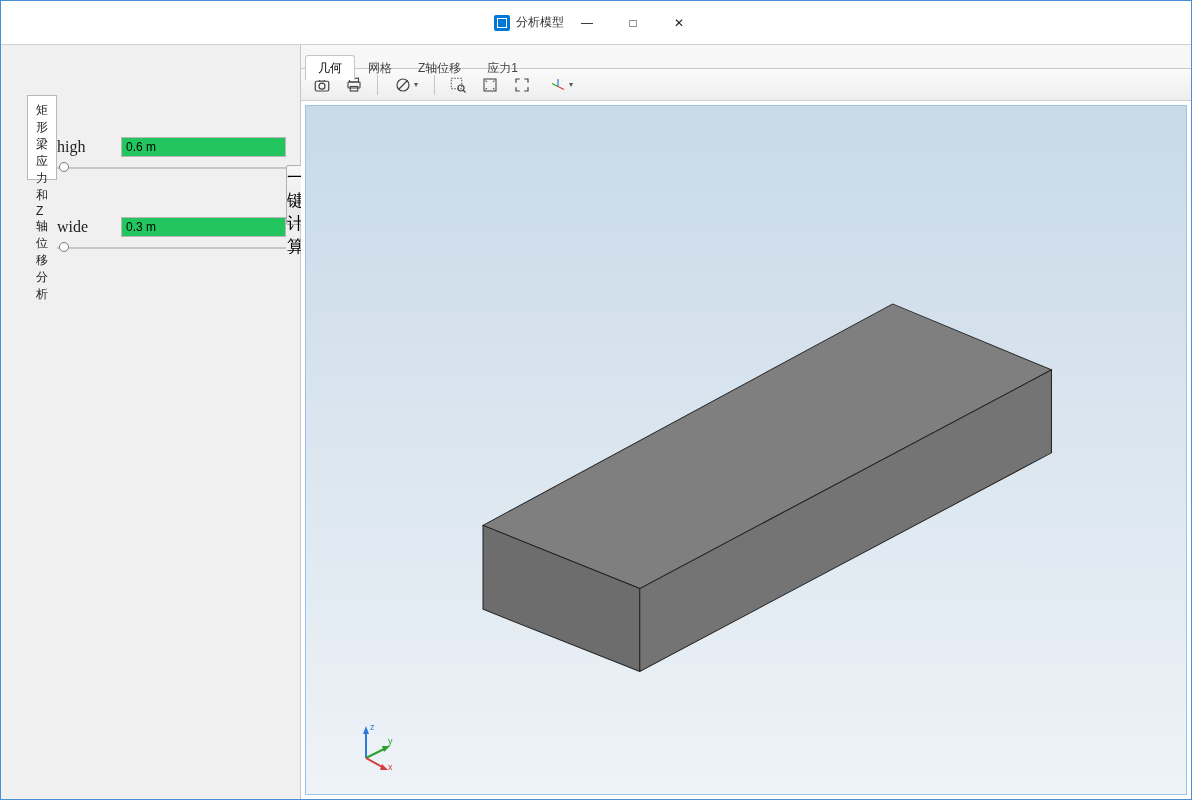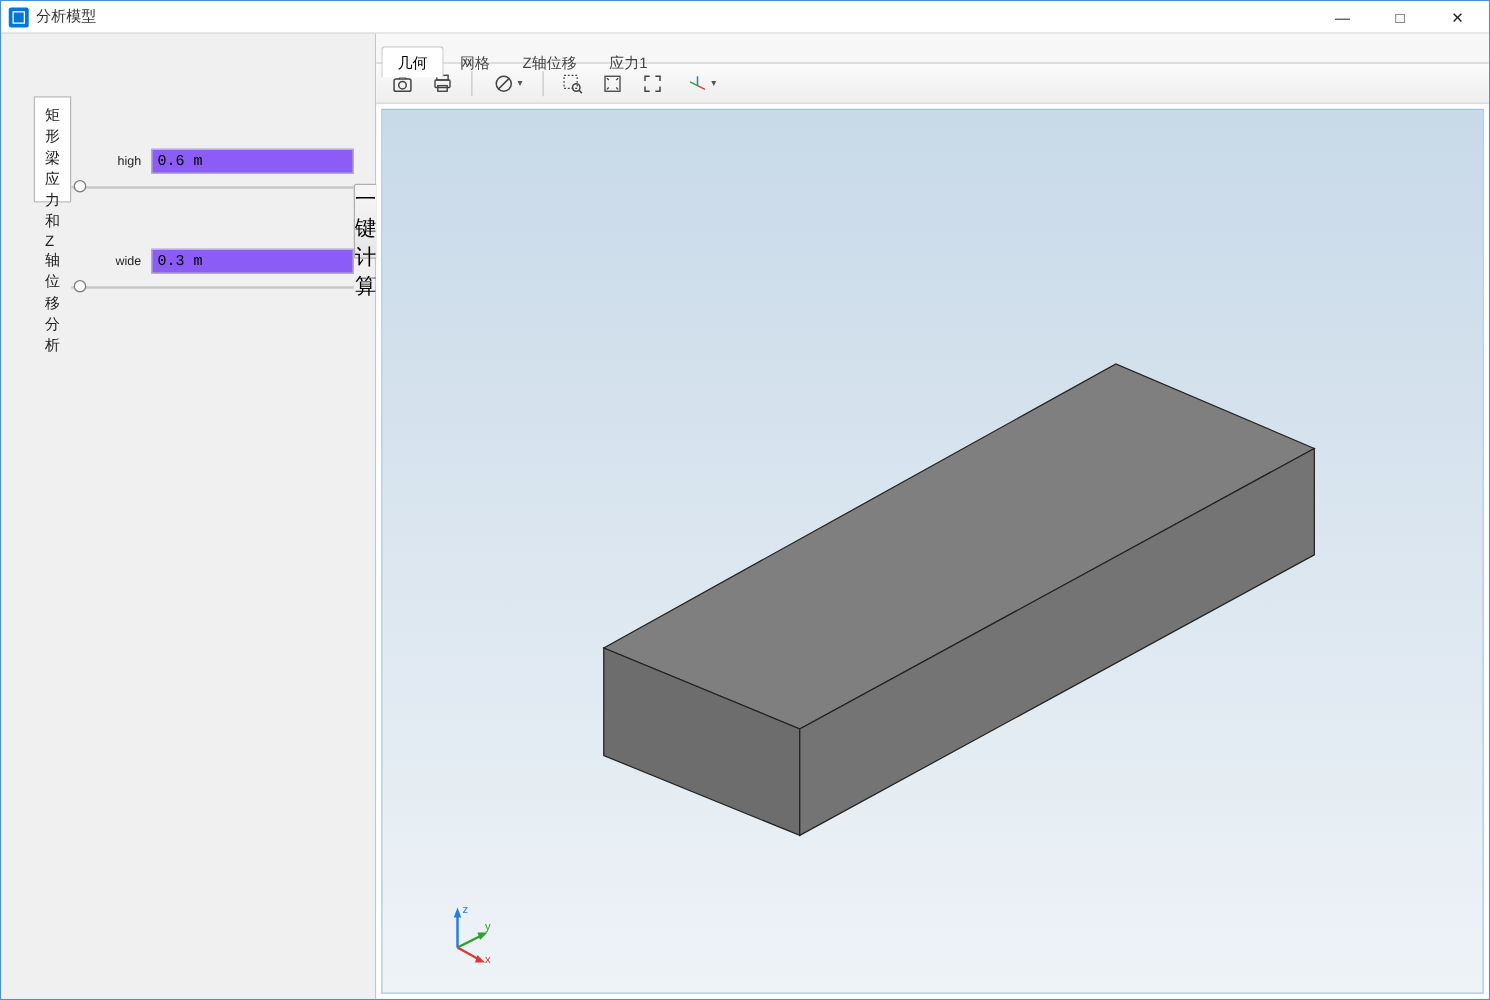--- a/index.html
+++ b/index.html
@@ -1,33 +1,33 @@
 <!DOCTYPE html>
 <html><head>
 <meta charset="utf-8">
 <style>
   * { box-sizing: border-box; margin:0; padding:0; }
   html,body { width:1192px; height:800px; font-family: "Microsoft YaHei", "Segoe UI", sans-serif; font-size:12px; color:#222; overflow:hidden; background:#fff;}
   .window { width:1192px; height:800px; border:1px solid #4a90d9; display:flex; flex-direction:column;}
   
-  .titlebar { height:26px; background:#fff; border-bottom:1px solid #d0d0d0; display:flex; align-items:center; justify-content:space-between; padding:0 2px 0 6px;}
+  .titlebar { height:44px; background:#fff; border-bottom:1px solid #d0d0d0; display:flex; align-items:center; justify-content:center; padding:0 2px 0 6px;}
   .titlebar-left { display:flex; align-items:center; gap:6px;}
   .titlebar-title { font-size:12px; color:#333;}
   .win-controls { display:flex;}
   .win-btn { width:46px; height:30px; display:flex; align-items:center; justify-content:center; cursor:pointer;}
   .app-icon { width:16px; height:16px; background:#0078d7; border-radius:2px; position:relative; }
   .app-icon::after { content:""; position:absolute; inset:3px; border:1px solid #fff;}
   
   .body { flex:1; display:flex; min-height:0;}
   .left-panel { width:300px; border-right:1px solid #c6c6c6; background:#f0f0f0; padding:50px 26px 0 26px; display:flex; flex-direction:row;}
   .description-box { background:#fff; border:1px solid #b8b8b8; height:85px; padding:6px 8px; font-size:12px;}
   .param-group { margin-top:42px;}
   .param-row { display:flex; align-items:center; gap:4px;}
-  .param-label { width:60px; text-align:right; font-size:10px; font-family: Liberation Sans, sans-serif; padding-right:4px;}
-  .param-input { flex:1; height:20px; border:1px solid #b8b8b8; font-family: Liberation Mono, monospace; font-size:12px; padding:0 4px; background:#8b5cf6;}
+  .param-label { width:60px; font-size:16px; font-family: Liberation Serif, serif; padding-right:4px;}
+  .param-input { flex:1; height:20px; border:1px solid #b8b8b8; font-family: Liberation Sans, sans-serif; font-size:12px; padding:0 4px; background:#22c55e;}
   .slider-wrap { margin-top:4px; height:14px; position:relative;}
   .slider-track { position:absolute; left:0; right:0; top:6px; height:2px; background:#c7c7c7;}
   .slider-track.active { background:#0a84e6;}
   .slider-thumb { position:absolute; width:10px; height:10px; border-radius:50%; background:#fff; border:1px solid #7a7a7a; top:1px;}
   .compute-btn { margin-top:70px; height:60px; width:100%; background:linear-gradient(#f7f7f7,#e6e6e6); border:1px solid #b0b0b0; border-radius:2px; font-size:17px; cursor:pointer;}
   
   .right-panel { flex:1; display:flex; flex-direction:column; background:#fff;}
   .tabstrip { height:24px; display:flex; align-items:flex-end; padding:0 4px; border-bottom:1px solid #c6c6c6; gap:0px; background:#f7f7f7;}
   .tab { padding:4px 12px 3px 12px; font-size:12px; border:1px solid transparent; border-bottom:none; border-top-left-radius:3px; border-top-right-radius:3px; cursor:pointer; color:#444; position:relative; top:12px; background:transparent;}
   .tab.active { border-color:#c6c6c6; background:#fff; color:#000;}

